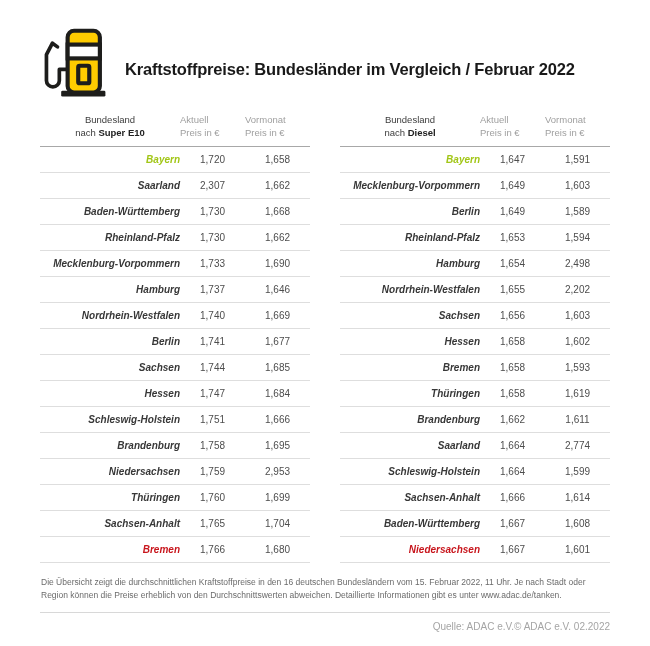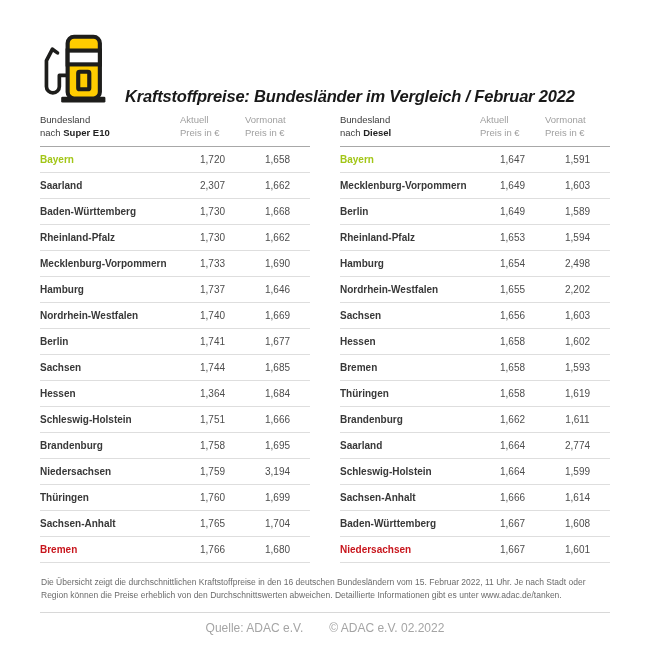--- a/index.html
+++ b/index.html
@@ -6,59 +6,59 @@
   html, body { margin: 0; padding: 0; }
   body {
     width: 650px; height: 646px; overflow: hidden;
     background: #ffffff;
     font-family: "Liberation Sans", sans-serif;
     color: #3c3c3c;
   }
   .page { padding: 26px 40px 0 40px; }
 
   
-  .hdr { display: flex; align-items: flex-end; gap: 15px; height: 80px; font-style: italic; }
+  .hdr { display: flex; align-items: flex-start; gap: 15px; height: 80px; }
   .pump-icon { width: 70px; height: 74px; flex: 0 0 auto; }
   .title {
     font-size: 16.5px; font-weight: bold; color: #191919;
     margin: 34px 0 0 0; letter-spacing: -0.2px; white-space: nowrap;
   }
 
   
   .tables { display: flex; gap: 30px; margin-top: 8px; }
   table { width: 270px; border-collapse: collapse; table-layout: fixed; }
   col.c-name { width: 140px; }
   col.c-num  { width: 65px; }
   thead th {
     vertical-align: bottom; padding: 0 0 6px 0;
     border-bottom: 1px solid #a8a8a8;
     font-size: 9.5px; font-weight: normal; line-height: 1.35;
   }
-  th.h-name { text-align: left; color: #3c3c3c; }
+  th.h-name { text-align: center; color: #3c3c3c; }
   th.h-name b { color: #222222; }
   th.h-num { text-align: left; color: #9f9f9f; }
   tbody td {
     height: 26px; padding: 0;
     border-bottom: 1px solid #dedede;
     font-size: 10px; vertical-align: middle;
   }
-  td.state { text-align: left; font-weight: bold; color: #383838; }
+  td.state { text-align: right; font-weight: bold; color: #383838; font-style: italic; }
   td.num { text-align: center; color: #4d4d4d; }
   td.state.cheapest { color: var(--green, #A2C617); }
   td.state.most-expensive { color: var(--red, #C8161D); }
 
   
   .footnote {
     margin: 13px 0 0 1px; font-size: 8.5px; line-height: 1.55;
     color: #6b6b6b; max-width: 570px;
   }
   .divider { border: 0; border-top: 1px solid #d8d8d8; margin: 10px 0 0 0; }
   .foot {
-    display: flex; justify-content: center; align-items: center;
-    padding: 8px 0 0 0; font-size: 12px; color: #a5a5a5; gap: 26px;
+    display: flex; justify-content: flex-end; align-items: center;
+    padding: 8px 0 0 0; font-size: 10px; color: #a5a5a5;
   }
 </style>
 </head>
 <body>
 
 <div class="page">
 
   <div class="hdr">
     <svg class="pump-icon" viewBox="0 0 76 78" xmlns="http://www.w3.org/2000/svg">
 
@@ -140,37 +140,37 @@
             <td class="num">1,741</td>
             <td class="num">1,677</td>
           </tr>
           <tr>
             <td class="state">Sachsen</td>
             <td class="num">1,744</td>
             <td class="num">1,685</td>
           </tr>
           <tr>
             <td class="state">Hessen</td>
-            <td class="num">1,364</td>
+            <td class="num">1,747</td>
             <td class="num">1,684</td>
           </tr>
           <tr>
             <td class="state">Schleswig-Holstein</td>
             <td class="num">1,751</td>
             <td class="num">1,666</td>
           </tr>
           <tr>
             <td class="state">Brandenburg</td>
             <td class="num">1,758</td>
             <td class="num">1,695</td>
           </tr>
           <tr>
             <td class="state">Niedersachsen</td>
             <td class="num">1,759</td>
-            <td class="num">3,194</td>
+            <td class="num">2,953</td>
           </tr>
           <tr>
             <td class="state">Thüringen</td>
             <td class="num">1,760</td>
             <td class="num">1,699</td>
           </tr>
           <tr>
             <td class="state">Sachsen-Anhalt</td>
             <td class="num">1,765</td>
             <td class="num">1,704</td>

